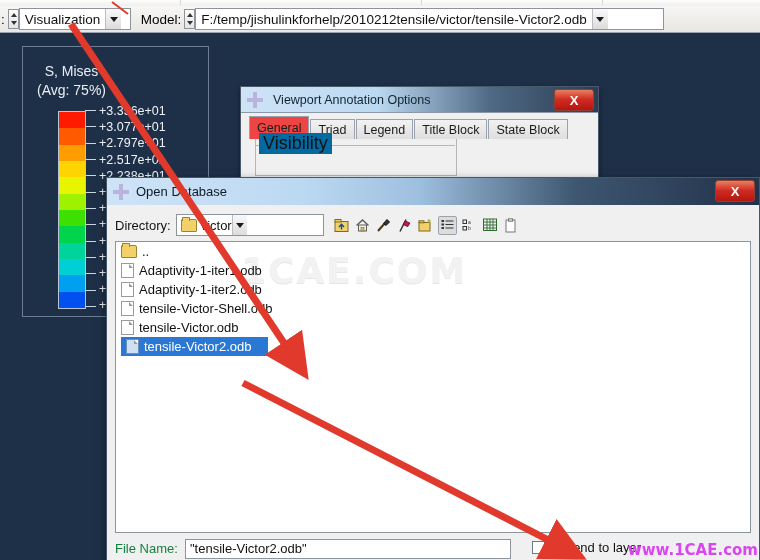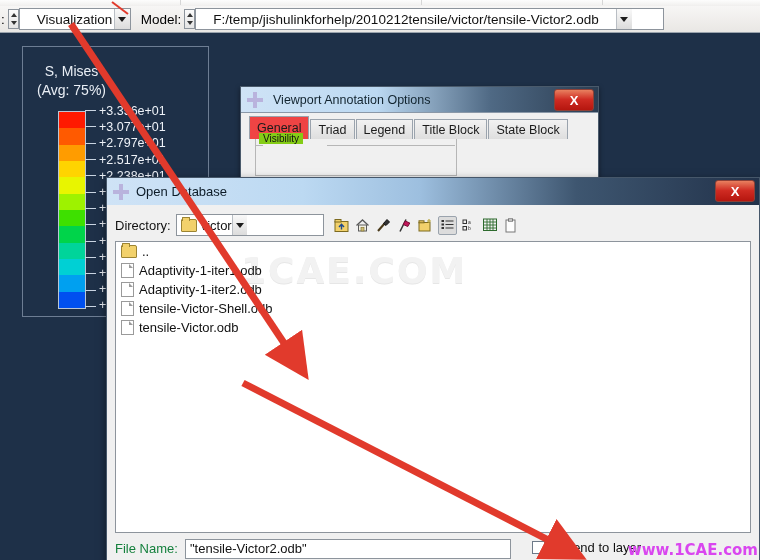--- a/index.html
+++ b/index.html
@@ -31,21 +31,21 @@
   .spinner:before,.spinner:after{
     content:"";position:absolute;left:2px;border-left:3px solid transparent;border-right:3px solid transparent;
   }
   .spinner:before{top:3px;border-bottom:4px solid #333;}
   .spinner:after{bottom:3px;border-top:4px solid #333;}
   .combo{
     display:flex;align-items:stretch;height:20px;border:1px solid #8d949c;
     background:#fff;
   }
   .combo .val{
-    display:flex;align-items:center;padding:0 17px;font-size:13.5px;color:#111;
+    display:flex;align-items:center;padding:0 5px;font-size:13.5px;color:#111;
     white-space:nowrap;overflow:hidden;
   }
   .combo .arrow{
     width:15px;border-left:1px solid #b9bec4;
     background:linear-gradient(#f9f9f9,#dcdcdc);
     display:flex;align-items:center;justify-content:center;flex:0 0 auto;
   }
   .combo .arrow i{
     display:block;width:0;height:0;border-left:4px solid transparent;border-right:4px solid transparent;border-top:5px solid #1b1b1b;
   }
@@ -117,22 +117,22 @@
   }
   .tab.active{
     height:22px;background:#ef4444;border-color:#9aa3ad;
     font-weight:normal;
   }
   #vao-group{
     position:absolute;left:14px;top:52px;width:200px;height:36px;
     border:1px solid #b6b6b6;border-top:none;
   }
   #vao-group-label{
-    position:absolute;left:18px;top:46px;background:#84cc16;padding:0 4px;
-    font-size:10px;color:#111;
+    position:absolute;left:18px;top:46px;background:#0369a1;padding:0 4px;
+    font-size:18px;color:#111;
   }
   #vao-group-topleft{position:absolute;left:14px;top:58px;width:8px;height:1px;background:#b6b6b6;}
   #vao-group-topright{position:absolute;left:86px;top:58px;width:128px;height:1px;background:#b6b6b6;}
   #vao-ghost{
     position:absolute;left:18px;top:92px;font-size:11px;color:#9fb4cc;
     filter:blur(1.2px);white-space:nowrap;
   }
   #vao-bottomband{
     position:absolute;left:0;bottom:0;width:100%;height:16px;
     background:linear-gradient(#bcd9f2,#a9cdef);
@@ -431,20 +431,24 @@
         <span>Adaptivity-1-iter2.odb</span>
       </div>
       <div class="frow">
         <span class="file-ico"></span>
         <span>tensile-Victor-Shell.odb</span>
       </div>
       <div class="frow">
         <span class="file-ico"></span>
         <span>tensile-Victor.odb</span>
       </div>
+      <div class="frow sel">
+        <span class="file-ico" style="margin-left:5px;"></span>
+        <span>tensile-Victor2.odb</span>
+      </div>
     </div>
 
     <div id="fn-row">
       <span class="flabel">File Name:</span>
       <div class="ftext">
         <span>"tensile-Victor2.odb"</span>
       </div>
     </div>
 
     <div class="ckrow" id="ck-append">

